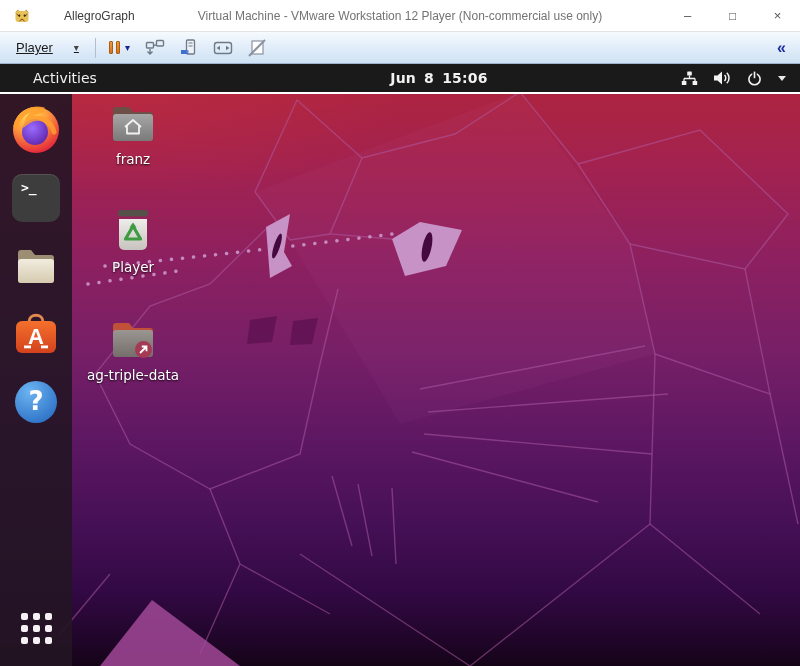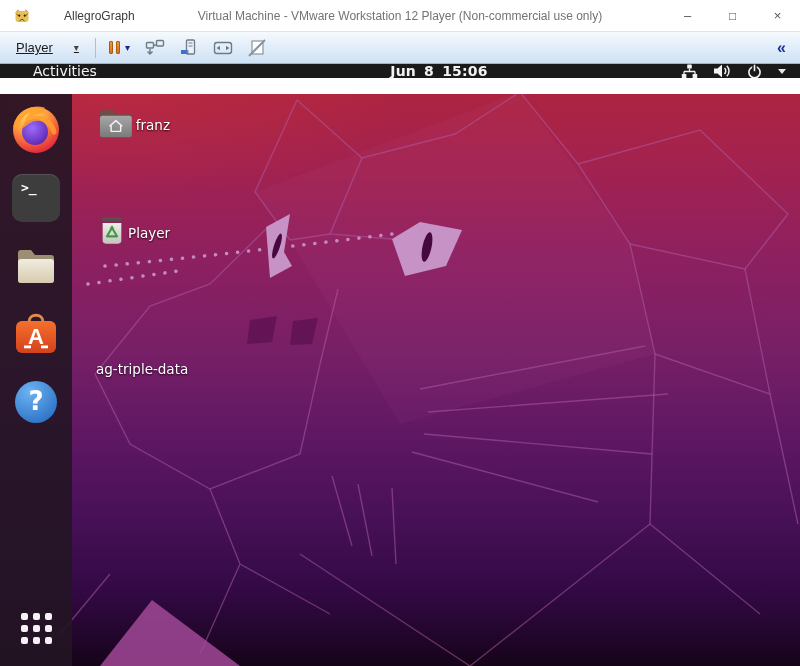--- a/index.html
+++ b/index.html
@@ -29,21 +29,21 @@
   .tb-sep{width:1px;height:20px;background:#aebfd2;margin:0 8px;}
   .suspendbtn{display:flex;align-items:center;gap:5px;padding:3px 5px;}
   .suspend-bars{display:flex;gap:3px;}
   .suspend-bars i{display:block;width:4px;height:13px;background:linear-gradient(180deg,#f09a3c,#d9731a);
                   border:1px solid #a95d10;border-radius:1px;}
   .tbicon{width:28px;height:26px;display:flex;align-items:center;justify-content:center;margin-left:6px;}
   .collapsebtn{margin-left:auto;padding:0 6px;font-size:16px;font-weight:bold;color:#1d2f9e;}
 
   
   .vmscreen{position:absolute;top:64px;left:0;width:800px;height:602px;overflow:hidden;}
-  .gnomebar{position:absolute;top:0;left:0;width:800px;height:14px;background:#1a1a1a;z-index:6;
+  .gnomebar{position:absolute;top:0;left:0;width:800px;height:28px;background:#1a1a1a;z-index:6;
             display:flex;align-items:center;color:#f2f2f2;font-family:"DejaVu Sans",sans-serif;}
   .activities{margin-left:33px;font-size:14px;}
   .clock{position:absolute;left:50%;margin-left:39px;transform:translateX(-50%);
          font-size:14px;font-weight:bold;letter-spacing:.2px;word-spacing:3px;white-space:nowrap;}
   .tray{margin-left:auto;display:flex;align-items:center;gap:15px;padding-right:14px;height:100%;}
   .tri-down{width:0;height:0;border-left:4.5px solid transparent;border-right:4.5px solid transparent;
             border-top:5px solid #e8e8e8;}
 
   
   .desktop{position:absolute;top:30px;left:0;width:800px;height:572px;overflow:hidden;
@@ -60,26 +60,26 @@
   .dockitem{width:52px;height:52px;display:flex;align-items:center;justify-content:center;flex:0 0 auto;}
   .term-tile{width:48px;height:48px;background:#3d3d3d;border-radius:10px;position:relative;
              box-shadow:inset 0 1px 0 rgba(255,255,255,.12);}
   .term-tile span{position:absolute;left:9px;top:6px;color:#fff;
                   font-family:"DejaVu Sans Mono",monospace;font-size:13px;font-weight:bold;}
   .showapps{margin-top:auto;width:52px;height:52px;display:flex;align-items:center;justify-content:center;}
   .gridicon{display:grid;grid-template-columns:repeat(3,7px);grid-template-rows:repeat(3,7px);gap:5px;}
   .gridicon i{background:#f5f1f5;border-radius:2px;}
 
   
-  .dicon{position:absolute;width:74px;display:flex;align-items:center;z-index:2;}
+  .dicon{position:absolute;width:74px;display:flex;flex-direction:column;align-items:center;z-index:2;}
   .dicon .dlabel{margin-top:3px;font-family:"DejaVu Sans",sans-serif;font-size:13.5px;color:#ffffff;
                  white-space:nowrap;text-shadow:0 1px 2px rgba(0,0,0,.85);}
   .dicon-franz{left:96px;top:4px;}
   .dicon-trash{left:96px;top:112px;}
-  .dicon-ag{left:96px;top:248px;}
+  .dicon-ag{left:96px;top:220px;}
 </style>
 </head>
 <body>
 
 <div class="window">
 
   <div class="titlebar">
     <span class="appicon">
       <svg width="16" height="16" viewBox="0 0 16 16">
         <polygon points="1,5 4,1.5 5.5,4" fill="#b8862a"></polygon>

